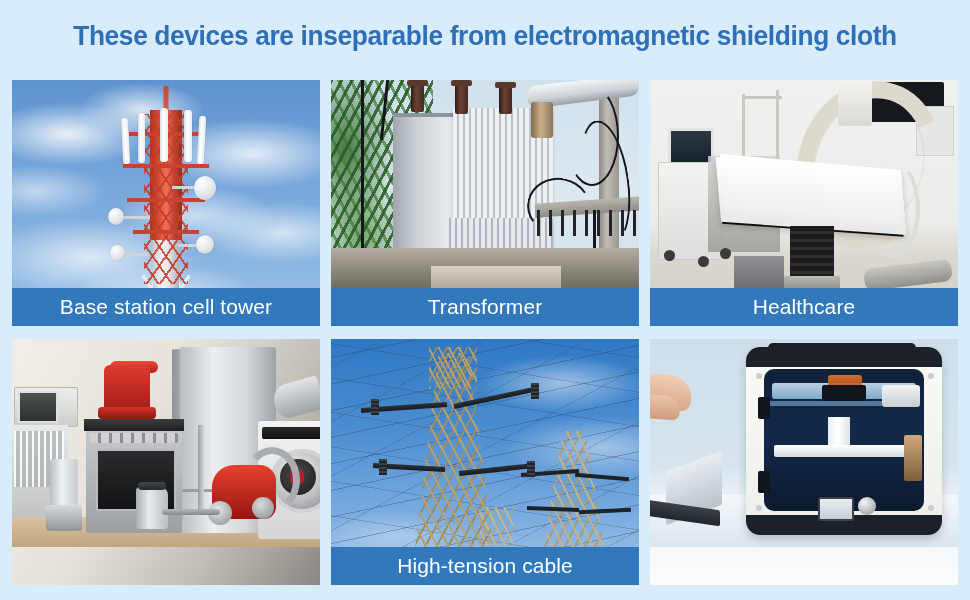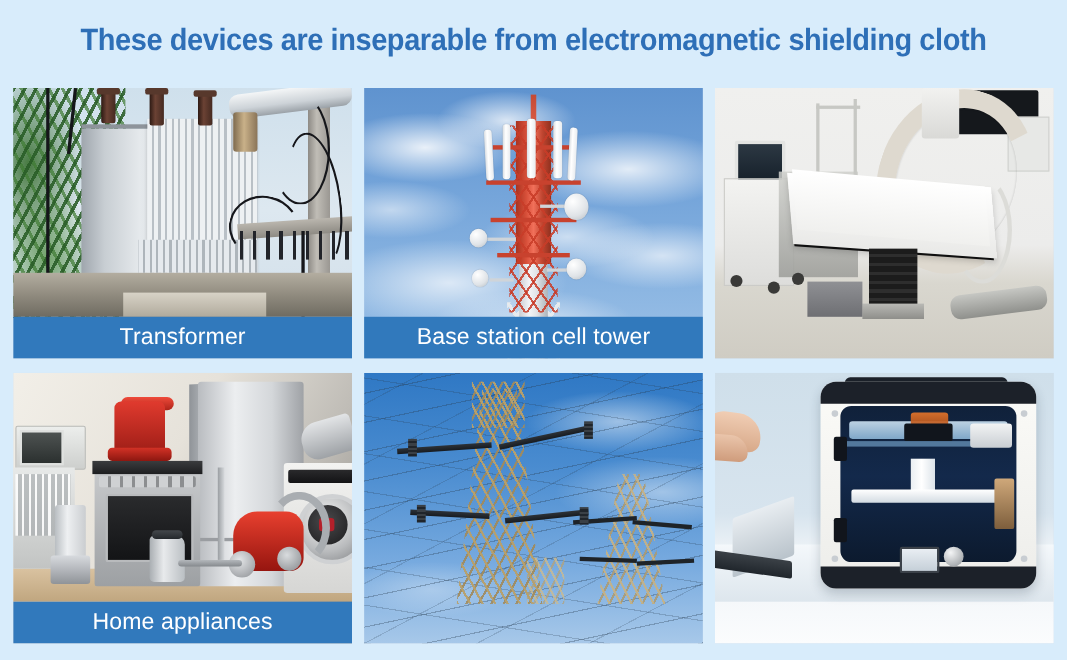--- a/index.html
+++ b/index.html
@@ -367,20 +367,49 @@
 <body>
 
 <div class="poster">
 
   <div class="title">These devices are inseparable from electromagnetic shielding cloth</div>
 
   <div class="grid">
 
     <div class="card">
       <div class="photo">
+        <div class="sky"></div>
+        <div class="twr-lattice-w"></div>
+        <div class="twr-mast"></div>
+        <div class="twr-mast-red"></div>
+        <div class="twr-lattice"></div>
+        <div class="crossbar cb1"></div>
+        <div class="crossbar cb2"></div>
+        <div class="crossbar cb3"></div>
+        <div class="crossbar cb4"></div>
+        <div class="twr-spire"></div>
+        <div class="panel p1"></div>
+        <div class="panel p2"></div>
+        <div class="panel p5"></div>
+        <div class="panel p3"></div>
+        <div class="panel p4"></div>
+        <div class="arm a1"></div>
+        <div class="arm a2"></div>
+        <div class="arm a3"></div>
+        <div class="arm a4"></div>
+        <div class="dish d1"></div>
+        <div class="dish d2"></div>
+        <div class="dish d3"></div>
+        <div class="dish d4"></div>
+      </div>
+      <div class="caption">Base station cell tower</div>
+    </div>
+
+    <div class="card">
+      <div class="photo">
         <div class="tf-bg"></div>
         <div class="palm"></div>
         <div class="pole"></div>
         <div class="wline wl1"></div>
         <div class="wline wl2"></div>
         <div class="tf-body"></div>
         <div class="tf-fins"></div>
         <div class="tf-fins2"></div>
         <div class="bushing b1"></div>
         <div class="bushing b2"></div>
@@ -397,49 +426,20 @@
         <div class="wire w3"></div>
         <div class="wline wl3"></div>
         <div class="concrete"></div>
         <div class="concrete2"></div>
       </div>
       <div class="caption">Transformer</div>
     </div>
 
     <div class="card">
       <div class="photo">
-        <div class="sky"></div>
-        <div class="twr-lattice-w"></div>
-        <div class="twr-mast"></div>
-        <div class="twr-mast-red"></div>
-        <div class="twr-lattice"></div>
-        <div class="crossbar cb1"></div>
-        <div class="crossbar cb2"></div>
-        <div class="crossbar cb3"></div>
-        <div class="crossbar cb4"></div>
-        <div class="twr-spire"></div>
-        <div class="panel p1"></div>
-        <div class="panel p2"></div>
-        <div class="panel p5"></div>
-        <div class="panel p3"></div>
-        <div class="panel p4"></div>
-        <div class="arm a1"></div>
-        <div class="arm a2"></div>
-        <div class="arm a3"></div>
-        <div class="arm a4"></div>
-        <div class="dish d1"></div>
-        <div class="dish d2"></div>
-        <div class="dish d3"></div>
-        <div class="dish d4"></div>
-      </div>
-      <div class="caption">Base station cell tower</div>
-    </div>
-
-    <div class="card">
-      <div class="photo">
         <div class="hc-bg"></div>
         <div class="hc-monitor-dark"></div>
         <div class="hc-monitor2"></div>
         <div class="hc-monitor3"></div>
         <div class="hc-cart"></div>
         <div class="hc-carm"></div>
         <div class="hc-carm-box"></div>
         <div class="hc-tube"></div>
         <div class="hc-equip"></div>
         <div class="hc-pole"></div>
@@ -449,20 +449,21 @@
         <div class="hc-table-top"></div>
         <div class="hc-table-drape"></div>
         <div class="hc-col"></div>
         <div class="hc-base"></div>
         <div class="hc-gray-box"></div>
         <div class="hc-floorarm"></div>
         <div class="hc-wheel hw1"></div>
         <div class="hc-wheel hw2"></div>
         <div class="hc-wheel hw3"></div>
       </div>
+      <div class="caption">Healthcare</div>
     </div>
 
     <div class="card">
       <div class="photo">
         <div class="ap-bg"></div>
         <div class="ap-floor"></div>
         <div class="ap-micro"></div>
         <div class="ap-micro-win"></div>
         <div class="ap-dish"></div>
         <div class="ap-dish-rack"></div>
@@ -486,21 +487,20 @@
         <div class="ap-blender-base"></div>
         <div class="ap-kettle"></div>
         <div class="ap-kettle-lid"></div>
         <div class="ap-vac-wand"></div>
         <div class="ap-vac-hose"></div>
         <div class="ap-vac"></div>
         <div class="ap-vac-wheel"></div>
         <div class="ap-vac-wheel2"></div>
         <div class="ap-vac-tube"></div>
       </div>
-      <div class="caption">Home appliances</div>
     </div>
 
     <div class="card">
       <div class="photo">
         <div class="py-sky"></div>
         <div class="py-lines"></div>
         <div class="py-far"></div>
         <div class="py-far-arm pf1"></div>
         <div class="py-far-arm pf2"></div>
         <div class="py-far-arm pf3"></div>
@@ -510,20 +510,21 @@
         <div class="py-main-top"></div>
         <div class="py-arm pa1"></div>
         <div class="py-arm pa2"></div>
         <div class="py-arm pa3"></div>
         <div class="py-arm pa4"></div>
         <div class="py-ins pi1"></div>
         <div class="py-ins pi2"></div>
         <div class="py-ins pi3"></div>
         <div class="py-ins pi4"></div>
       </div>
+      <div class="caption">High-tension cable</div>
     </div>
 
     <div class="card">
       <div class="photo">
         <div class="pr-bg"></div>
         <div class="pr-desk"></div>
         <div class="pr-handle"></div>
         <div class="pr-body"></div>
         <div class="pr-top"></div>
         <div class="pr-bottom"></div>

